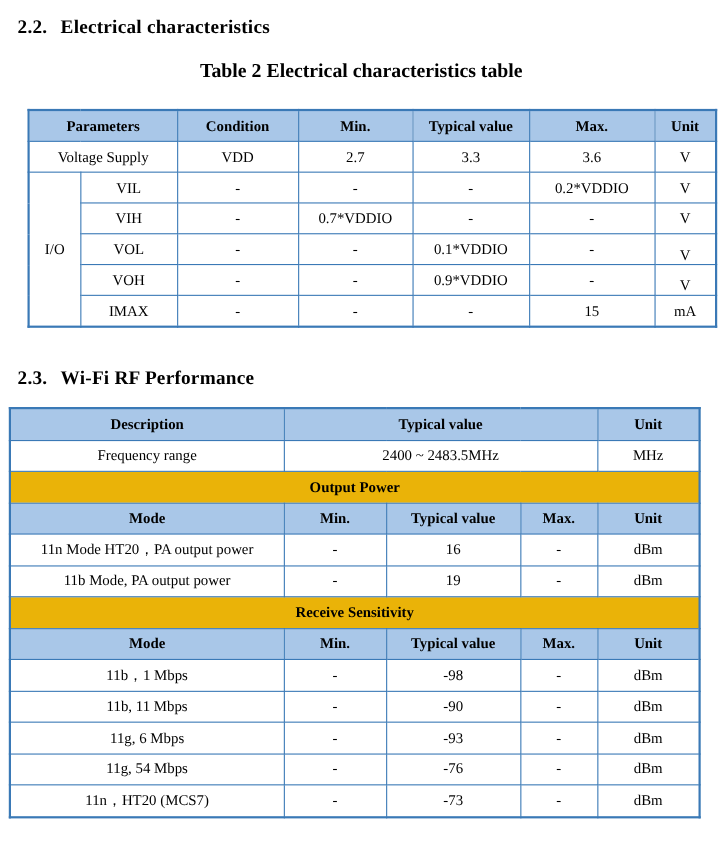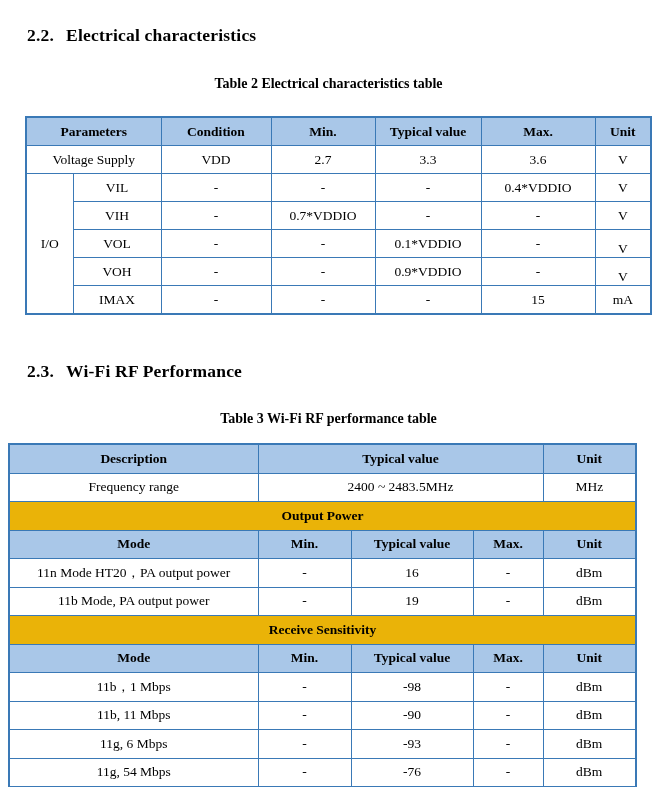--- a/index.html
+++ b/index.html
@@ -13,29 +13,29 @@
     color: #000000;
   }
   .page {
     width: 657px;
     height: 787px;
     position: relative;
   }
   .section-heading {
     font-weight: bold;
     font-size: 17.5px;
-    margin: 15px;
+    margin: 4px;
     padding: 10px 0 0 12px;
     letter-spacing: 0.2px;
   }
   .section-heading .num { margin-right: 12px; }
   .table-caption {
     text-align: center;
     font-weight: bold;
-    font-size: 14px;
+    font-size: 18px;
     margin: 0;
     padding: 0;
   }
   #caption2 { padding-top: 15px; }
   #caption3 { padding-top: 14px; }
   #heading23 { padding-top: 31px; }
 
   table {
     border-collapse: collapse;
     table-layout: fixed;
@@ -102,21 +102,21 @@
       <td>3.3</td>
       <td>3.6</td>
       <td>V</td>
     </tr>
     <tr>
       <td rowspan="5">I/O</td>
       <td>VIL</td>
       <td>-</td>
       <td>-</td>
       <td>-</td>
-      <td>0.4*VDDIO</td>
+      <td>0.2*VDDIO</td>
       <td>V</td>
     </tr>
     <tr>
       <td>VIH</td>
       <td>-</td>
       <td>0.7*VDDIO</td>
       <td>-</td>
       <td>-</td>
       <td>V</td>
     </tr>
@@ -144,21 +144,20 @@
       <td>15</td>
       <td>mA</td>
     </tr>
   </tbody>
     </table>
 
   <h2 class="section-heading" id="heading23">
     <span class="num">2.3.</span><span>Wi-Fi RF Performance</span>
   </h2>
 
-  <p class="table-caption" id="caption3">Table 3 Wi-Fi RF performance table</p>
 
   <table id="table3">
     <colgroup>
       <col style="width:249px">
         <col style="width:93px">
         <col style="width:122px">
       <col style="width:70px">
         <col style="width:93px">
     </colgroup>
     <tbody>

